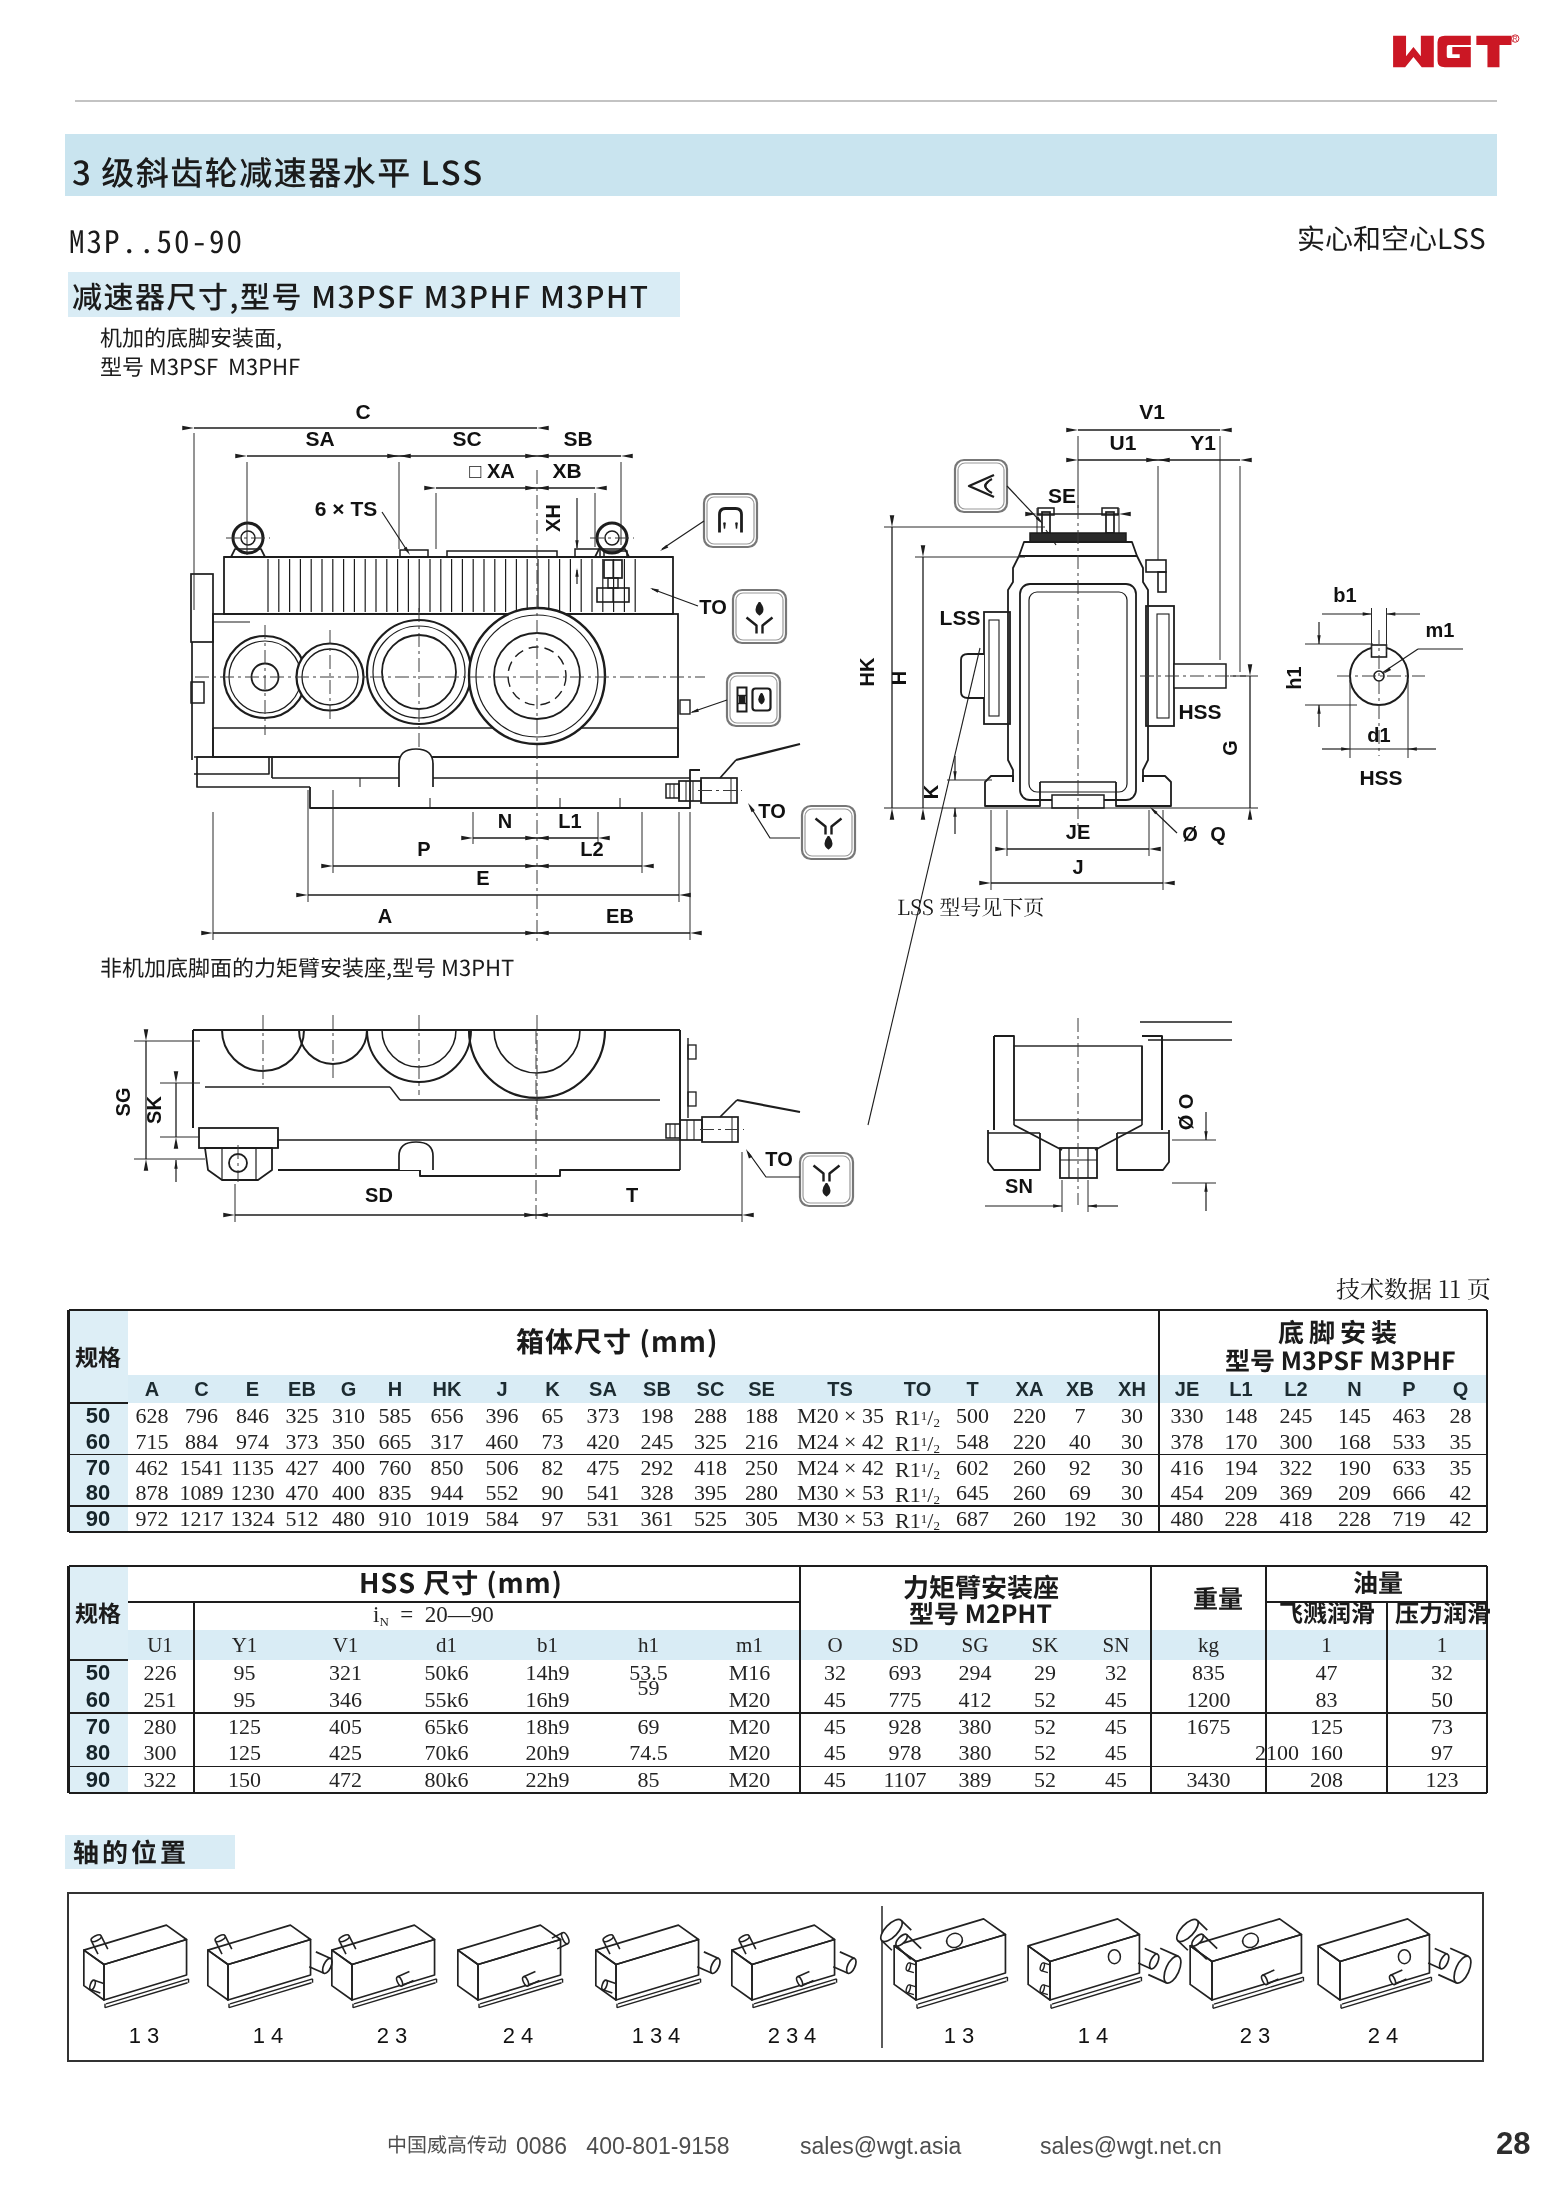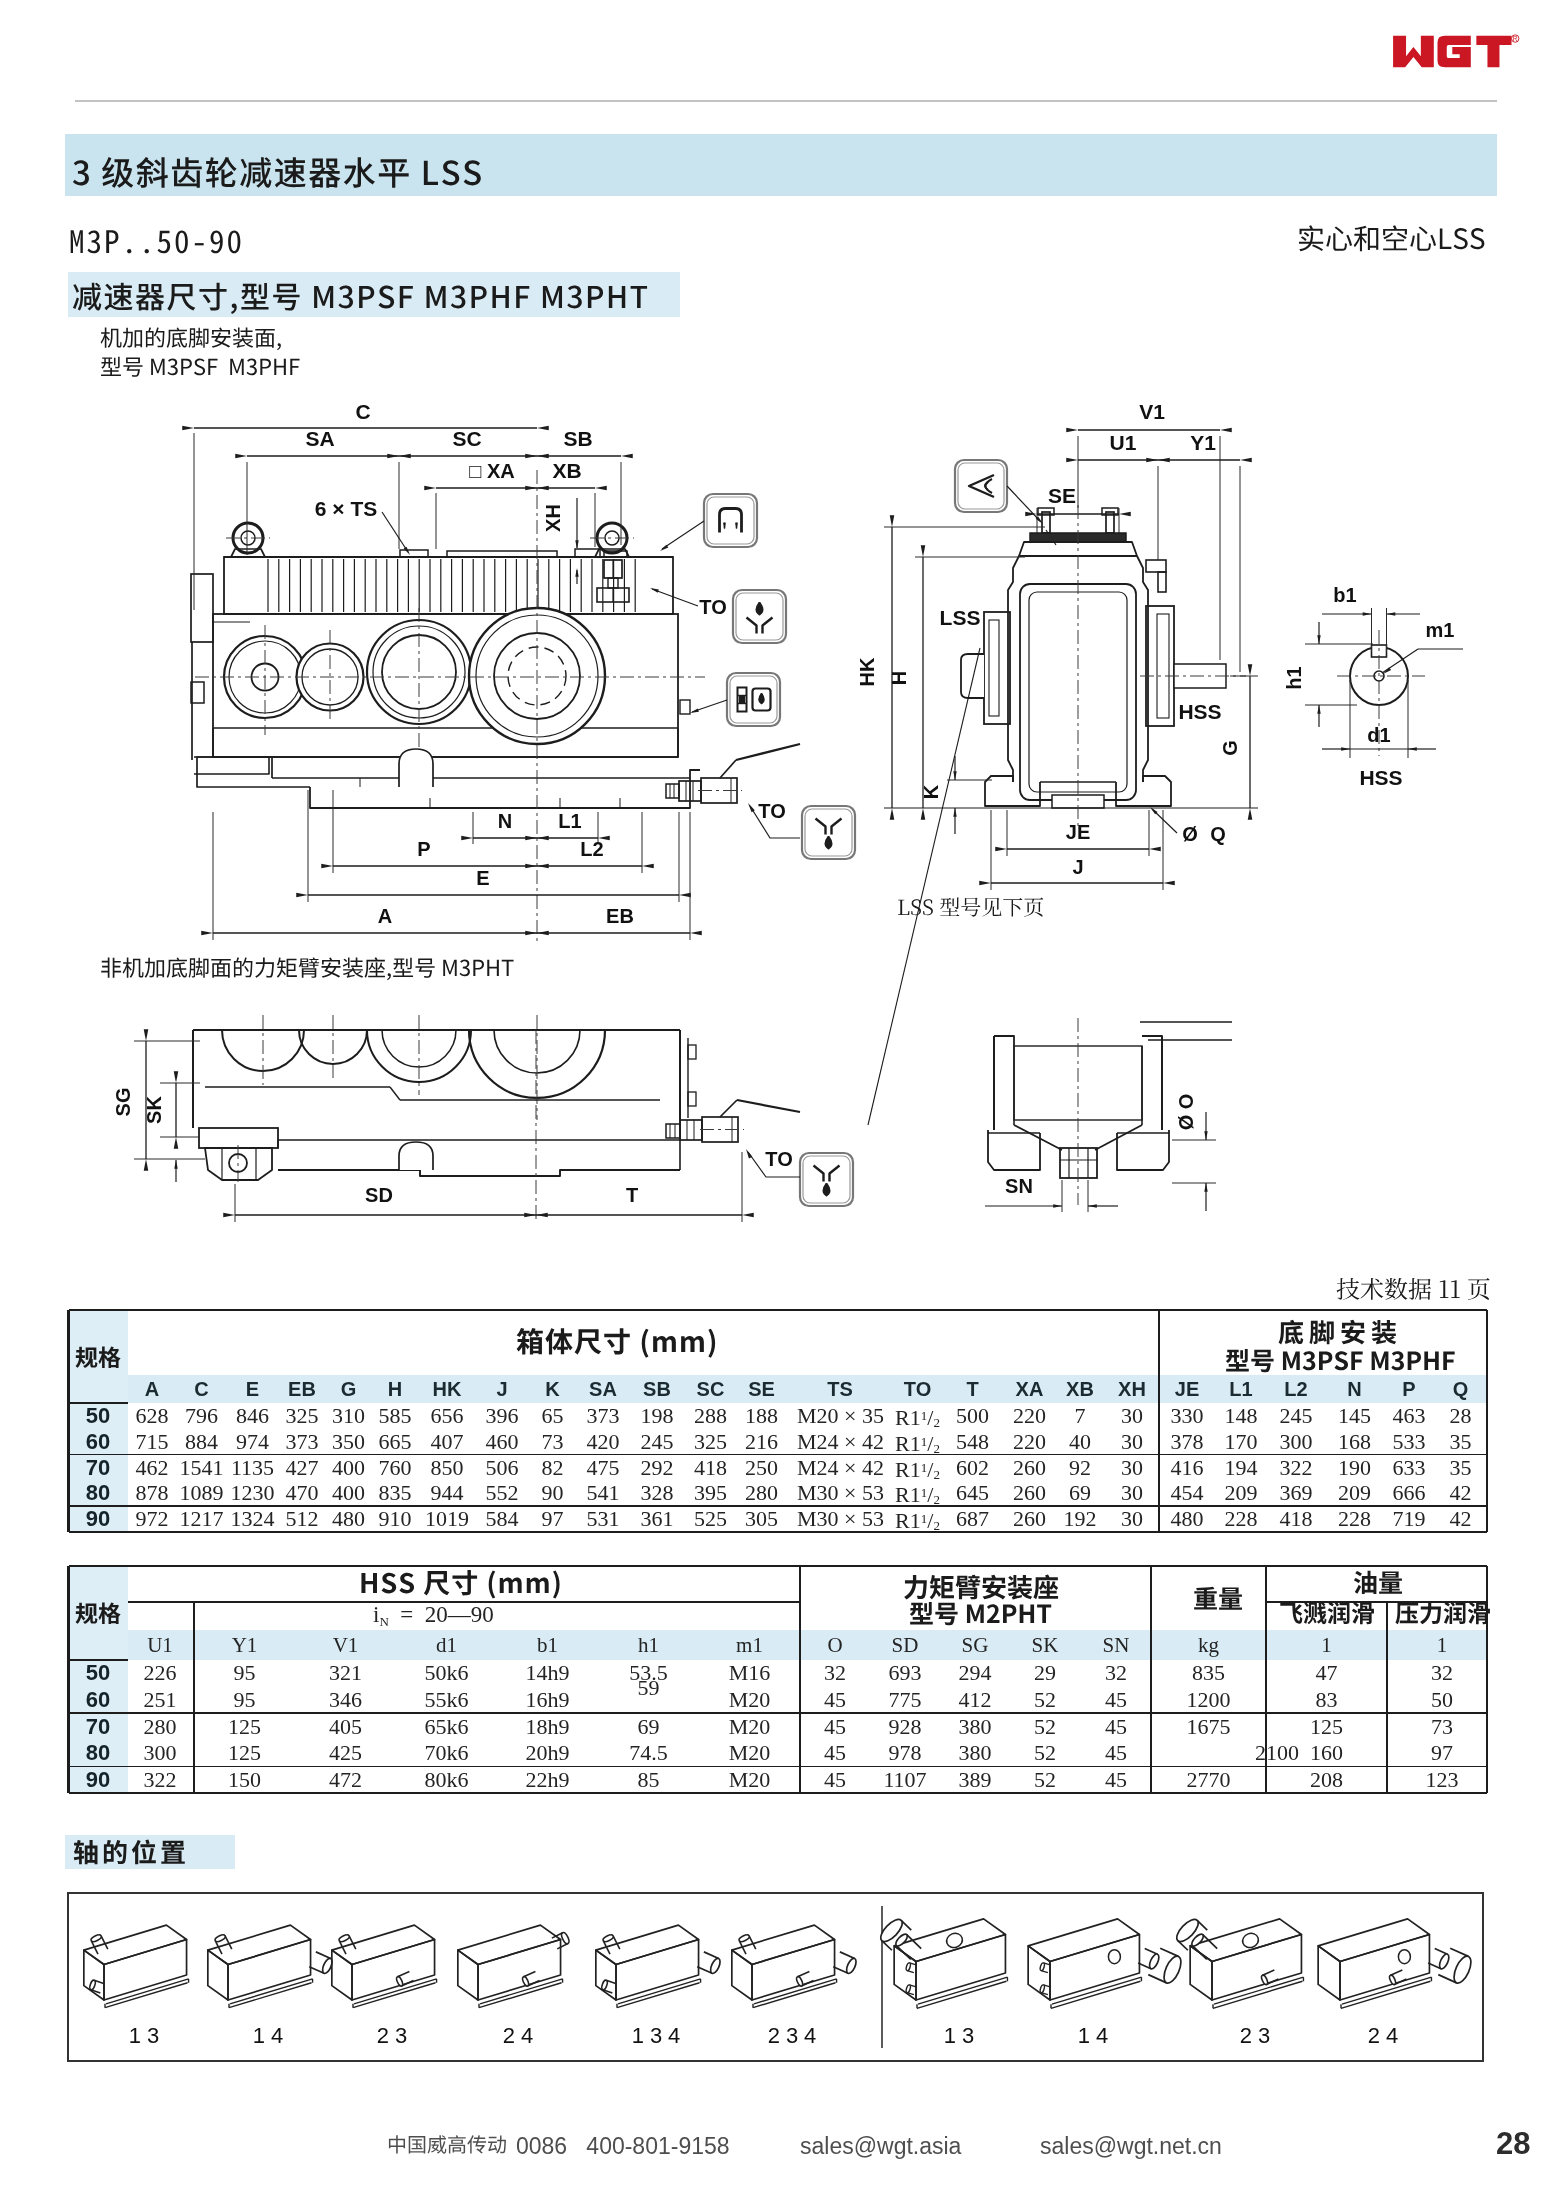--- a/index.html
+++ b/index.html
@@ -208,21 +208,21 @@
 <div class="n" style="left:1311.5px;top:1402.9px;width:86px">145</div>
 <div class="n" style="left:1366px;top:1402.9px;width:86px">463</div>
 <div class="n" style="left:1417.5px;top:1402.9px;width:86px">28</div>
 <div class="rl" style="left:68px;top:1428.7px;width:60px">60</div>
 <div class="n" style="left:109px;top:1428.7px;width:86px">715</div>
 <div class="n" style="left:158.5px;top:1428.7px;width:86px">884</div>
 <div class="n" style="left:209.5px;top:1428.7px;width:86px">974</div>
 <div class="n" style="left:259px;top:1428.7px;width:86px">373</div>
 <div class="n" style="left:305.5px;top:1428.7px;width:86px">350</div>
 <div class="n" style="left:352px;top:1428.7px;width:86px">665</div>
-<div class="n" style="left:404px;top:1428.7px;width:86px">407</div>
+<div class="n" style="left:404px;top:1428.7px;width:86px">317</div>
 <div class="n" style="left:459px;top:1428.7px;width:86px">460</div>
 <div class="n" style="left:509.5px;top:1428.7px;width:86px">73</div>
 <div class="n" style="left:560px;top:1428.7px;width:86px">420</div>
 <div class="n" style="left:614px;top:1428.7px;width:86px">245</div>
 <div class="n" style="left:667.5px;top:1428.7px;width:86px">325</div>
 <div class="n" style="left:718.5px;top:1428.7px;width:86px">216</div>
 <div class="n" style="left:797px;top:1428.7px;width:86px">M24 × 42</div>
 <div class="n" style="left:874.5px;top:1428.7px;width:86px">R1<span style="font-size:13px;vertical-align:5px">1</span>/<span style="font-size:13px;vertical-align:-2px">2</span></div>
 <div class="n" style="left:929.5px;top:1428.7px;width:86px">548</div>
 <div class="n" style="left:986.5px;top:1428.7px;width:86px">220</div>
@@ -414,21 +414,21 @@
 <div class="n" style="left:302.5px;top:1766.7px;width:86px">472</div>
 <div class="n" style="left:403.5px;top:1766.7px;width:86px">80k6</div>
 <div class="n" style="left:504.5px;top:1766.7px;width:86px">22h9</div>
 <div class="n" style="left:605.5px;top:1766.7px;width:86px">85</div>
 <div class="n" style="left:706.5px;top:1766.7px;width:86px">M20</div>
 <div class="n" style="left:792px;top:1766.7px;width:86px">45</div>
 <div class="n" style="left:862px;top:1766.7px;width:86px">1107</div>
 <div class="n" style="left:932px;top:1766.7px;width:86px">389</div>
 <div class="n" style="left:1002px;top:1766.7px;width:86px">52</div>
 <div class="n" style="left:1073px;top:1766.7px;width:86px">45</div>
-<div class="n" style="left:1165.5px;top:1766.7px;width:86px">2770</div>
+<div class="n" style="left:1165.5px;top:1766.7px;width:86px">3430</div>
 <div class="n" style="left:1283.5px;top:1766.7px;width:86px">208</div>
 <div class="n" style="left:1399px;top:1766.7px;width:86px">123</div>
 <div class="ft" style="left:516px;top:2133px">0086&nbsp;&nbsp; 400-801-9158</div>
 <div class="ft" style="left:800px;top:2133px">sales@wgt.asia</div>
 <div class="ft" style="left:1040px;top:2133px">sales@wgt.net.cn</div>
 <div class="ft" style="left:1496px;top:2126px;font-size:31px;color:#2d2d2d;font-weight:600">28</div>
 <svg style="position:absolute;left:0;top:0" width="1564" height="2208" viewBox="0 0 1564 2208">
 <rect x="224" y="557" width="449" height="57" rx="0" fill="none" stroke="#1d1d1d" stroke-width="1.8"></rect>
 <line x1="268" y1="559" x2="268" y2="612" stroke="#1d1d1d" stroke-width="1.2"></line>
 <line x1="278.8" y1="559" x2="278.8" y2="612" stroke="#1d1d1d" stroke-width="1.2"></line>

